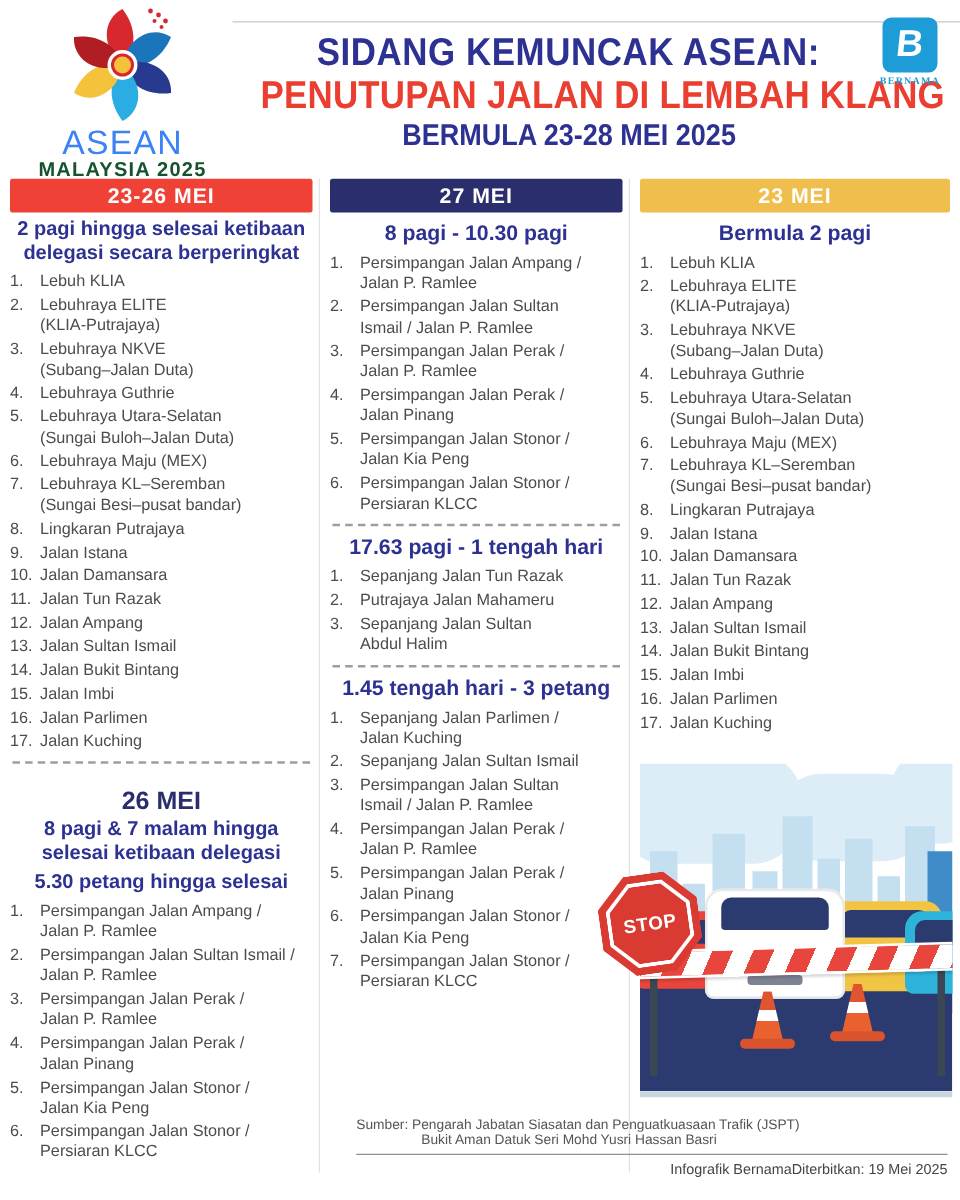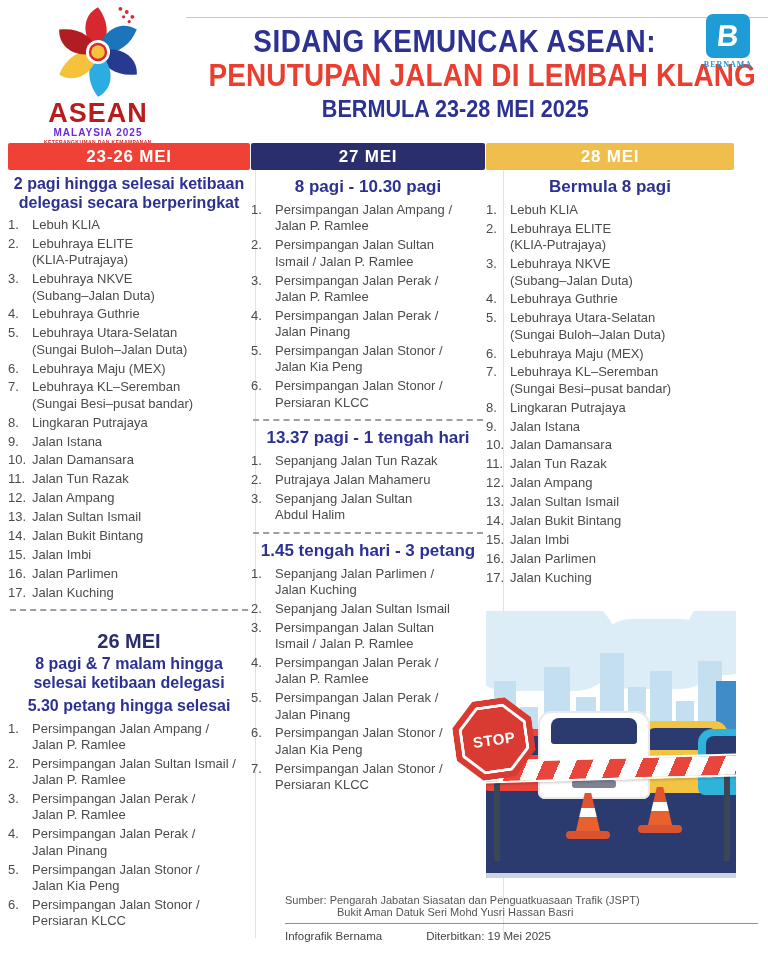--- a/index.html
+++ b/index.html
@@ -10,30 +10,30 @@
     -webkit-font-smoothing:antialiased;
   }
   
   .top-rule{position:absolute;top:17px;left:186px;right:0;border-top:1px solid #c7c7c7;}
   .title-wrap{position:absolute;top:26px;left:178px;right:36px;text-align:center;line-height:1.04;}
   .cond{display:inline-block;transform:scaleX(.9);transform-origin:center;white-space:nowrap;}
   .title-l1{font-size:31px;font-weight:800;color:var(--title_navy,#2C3192);letter-spacing:.5px;}
   .title-l2{font-size:31px;font-weight:800;color:var(--title_red,#E93E30);letter-spacing:.2px;margin-top:2px;}
   .title-l3{font-size:24px;font-weight:800;color:var(--title_navy,#2C3192);margin-top:5px;}
   .asean-logo{position:absolute;left:14px;top:4px;width:168px;text-align:center;}
-  .asean-name{font-size:27px;font-weight:700;color:#b91c1c;letter-spacing:1px;line-height:1;margin-top:-4px;}
-  .asean-sub{font-size:10px;font-weight:800;color:#6d28d9;letter-spacing:1px;line-height:1.1;}
+  .asean-name{font-size:27px;font-weight:400;color:#3b82f6;letter-spacing:1px;line-height:1;margin-top:-4px;}
+  .asean-sub{font-size:16px;font-weight:800;color:#14532d;letter-spacing:1px;line-height:1.1;}
   .asean-tag{font-size:5px;font-weight:700;color:#D7282F;letter-spacing:.4px;margin-top:1px;}
   .bernama{position:absolute;top:14px;right:10px;width:60px;text-align:center;}
   .bn-box{width:44px;height:44px;margin:0 auto;background:var(--bernama_blue,#1E9CD7);border-radius:7px;
           display:flex;align-items:center;justify-content:center;}
   .bn-letter{color:#fff;font-size:30px;font-weight:800;transform:skewX(-6deg);}
   .bn-label{font-size:8px;font-weight:800;color:var(--bernama_blue,#1E9CD7);letter-spacing:1px;margin-top:2px;font-family:Liberation Serif, serif;}
   
-  .cols{position:absolute;top:143px;left:8px;right:8px;height:817px;display:flex;gap:1px;}
+  .cols{position:absolute;top:143px;left:8px;right:8px;height:817px;display:flex;gap:14px;}
   .col{position:relative;}
   .col1{width:242px;}
   .col2{width:234px;}
   .col3{width:248px;}
   .vdiv{position:absolute;top:143px;bottom:22px;width:1px;background:#e2e2e2;}
   .vdiv.d1{left:255px;}
   .vdiv.d2{left:503px;}
   .daybar{height:27px;border-radius:2px;display:flex;align-items:center;justify-content:center;
           color:#fff;font-size:17px;font-weight:800;letter-spacing:.8px;margin-bottom:5px;}
   .daybar.red{background:var(--bar_red,#EF4136);}
@@ -83,21 +83,21 @@
   .stop{position:absolute;left:-32px;top:556px;width:80px;height:80px;z-index:9;transform:rotate(-8deg);}
   .oct{position:absolute;clip-path:polygon(30% 0,70% 0,100% 30%,100% 70%,70% 100%,30% 100%,0 70%,0 30%);}
   .o1{inset:0;background:#D93A31;}
   .o2{inset:6px;background:#fff;}
   .o3{inset:9px;background:#D93A31;display:flex;align-items:center;justify-content:center;}
   .stop-txt{color:#fff;font-weight:800;font-size:15px;letter-spacing:.5px;}
   
   .footer{position:absolute;left:285px;right:10px;top:894px;font-size:11px;color:#555;}
   .src2{margin-left:52px;}
   .foot-rule{border-top:1px solid #8f8f8f;margin:5px 0 6px;}
-  .foot-row{display:flex;justify-content:flex-start;font-size:11.5px;color:#444;gap:44px;}
+  .foot-row{display:flex;justify-content:flex-end;font-size:11.5px;color:#444;}
 </style>
 </head>
 <body>
 
 <div class="top-rule"></div>
 
 <div class="asean-logo">
   <svg viewBox="0 0 120 120" width="96" height="96">
     <g>
       <path d="M60,60 C38,42 40,14 60,4 C74,22 75,44 60,60Z" fill="#D7282F"></path>
@@ -314,21 +314,21 @@
 Jalan Kia Peng</span>
         </div>
 
         <div class="item">
           <span class="n">6.</span>
           <span class="t">Persimpangan Jalan Stonor /
 Persiaran KLCC</span>
         </div>
       </div>
     <div class="dash-div"></div>
-    <div class="time-head">13.37 pagi - 1 tengah hari</div>
+    <div class="time-head">17.63 pagi - 1 tengah hari</div>
     <div class="list">
 
         <div class="item">
           <span class="n">1.</span>
           <span class="t">Sepanjang Jalan Tun Razak</span>
         </div>
 
         <div class="item">
           <span class="n">2.</span>
           <span class="t">Putrajaya Jalan Mahameru</span>
@@ -381,22 +381,22 @@
 
         <div class="item">
           <span class="n">7.</span>
           <span class="t">Persimpangan Jalan Stonor /
 Persiaran KLCC</span>
         </div>
       </div>
   </div>
 
   <div class="col col3">
-    <div class="daybar yellow">28 MEI</div>
-    <div class="time-head">Bermula 8 pagi</div>
+    <div class="daybar yellow">23 MEI</div>
+    <div class="time-head">Bermula 2 pagi</div>
     <div class="list">
 
         <div class="item">
           <span class="n">1.</span>
           <span class="t">Lebuh KLIA</span>
         </div>
 
         <div class="item">
           <span class="n">2.</span>
           <span class="t">Lebuhraya ELITE

